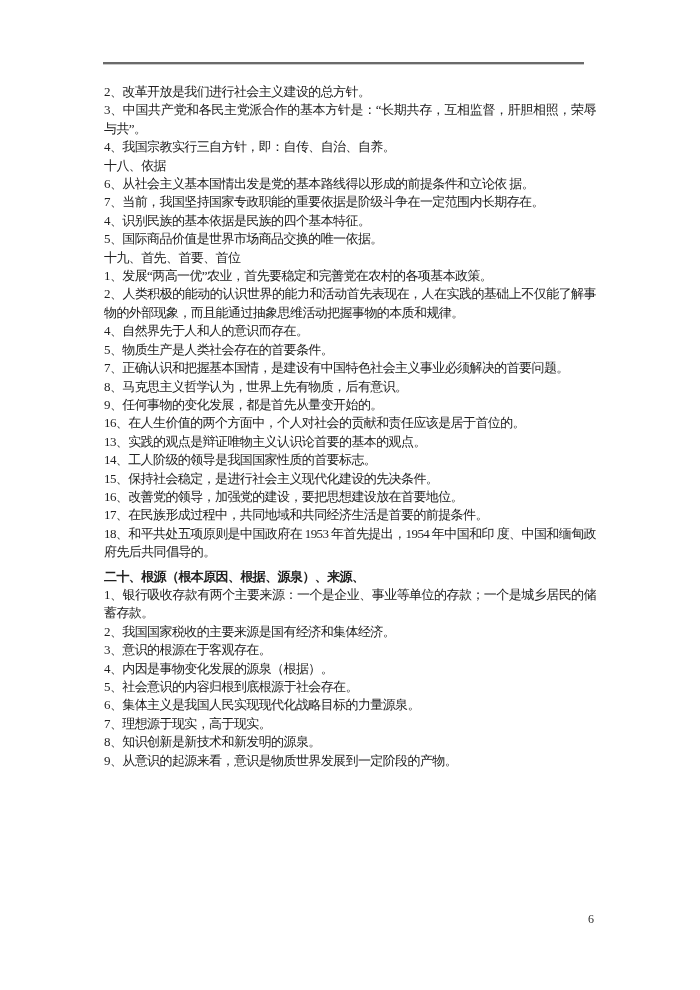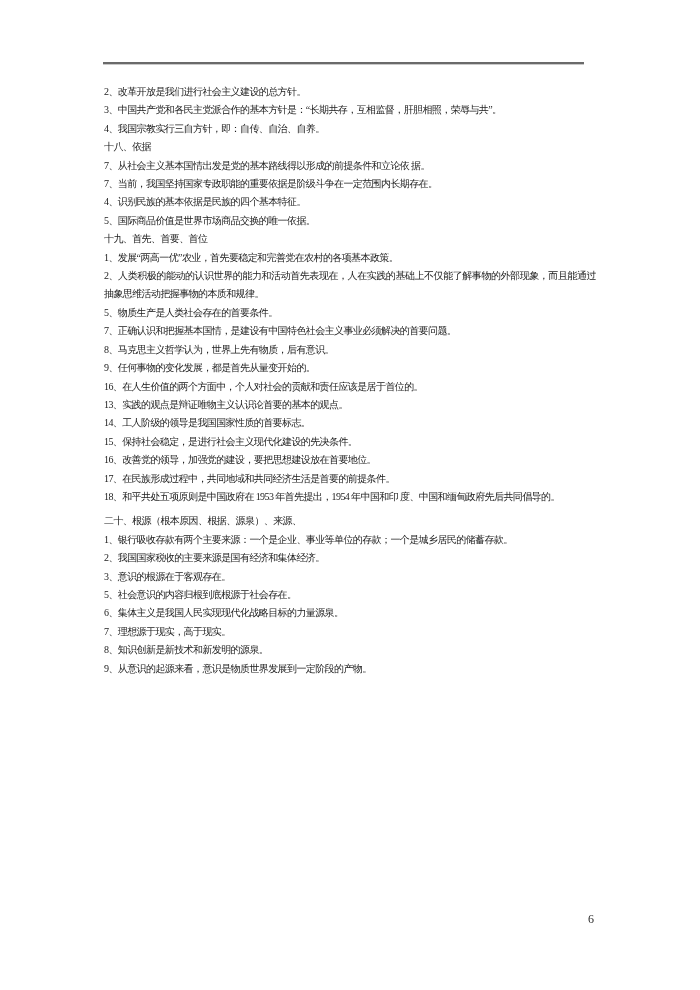--- a/index.html
+++ b/index.html
@@ -22,75 +22,78 @@
     width: 481px;
     height: 2px;
     background: #6a6a6a;
     border-bottom: 1px solid #c9c9c9;
   }
   .doc-body {
     position: absolute;
     left: 104px;
     top: 83px;
     width: 492px;
-    font-size: 10px;
+    font-size: 13px;
     line-height: 18.4px;
     letter-spacing: -0.6px;
     color: #212121;
     text-align: justify;
     text-justify: inter-character;
   }
   .line {
     margin: 0;
     padding: 0;
   }
   .heading.gap-before {
     margin-top: 6px;
+    font-weight: bold;
   }
   .page-number {
     position: absolute;
     left: 588px;
     top: 912px;
     font-size: 12px;
     color: #2b2b2b;
     letter-spacing: 0;
   }
 </style>
 </head>
 <body>
 
 <div class="page">
   <div class="header-rule"></div>
   <div class="doc-body" id="doc-body">
       <p class="line item">2、改革开放是我们进行社会主义建设的总方针。</p>
       <p class="line item">3、中国共产党和各民主党派合作的基本方针是：“长期共存，互相监督，肝胆相照，荣辱与共”。</p>
       <p class="line item">4、我国宗教实行三自方针，即：自传、自治、自养。</p>
       <p class="line heading">十八、依据</p>
-      <p class="line item">7、从社会主义基本国情出发是党的基本路线得以形成的前提条件和立论依 据。</p>
+      <p class="line item">6、从社会主义基本国情出发是党的基本路线得以形成的前提条件和立论依 据。</p>
       <p class="line item">7、当前，我国坚持国家专政职能的重要依据是阶级斗争在一定范围内长期存在。</p>
       <p class="line item">4、识别民族的基本依据是民族的四个基本特征。</p>
       <p class="line item">5、国际商品价值是世界市场商品交换的唯一依据。</p>
       <p class="line heading">十九、首先、首要、首位</p>
       <p class="line item">1、发展“两高一优”农业，首先要稳定和完善党在农村的各项基本政策。</p>
       <p class="line item">2、人类积极的能动的认识世界的能力和活动首先表现在，人在实践的基础上不仅能了解事物的外部现象，而且能通过抽象思维活动把握事物的本质和规律。</p>
+      <p class="line item">4、自然界先于人和人的意识而存在。</p>
       <p class="line item">5、物质生产是人类社会存在的首要条件。</p>
       <p class="line item">7、正确认识和把握基本国情，是建设有中国特色社会主义事业必须解决的首要问题。</p>
       <p class="line item">8、马克思主义哲学认为，世界上先有物质，后有意识。</p>
       <p class="line item">9、任何事物的变化发展，都是首先从量变开始的。</p>
       <p class="line item">16、在人生价值的两个方面中，个人对社会的贡献和责任应该是居于首位的。</p>
       <p class="line item">13、实践的观点是辩证唯物主义认识论首要的基本的观点。</p>
       <p class="line item">14、工人阶级的领导是我国国家性质的首要标志。</p>
       <p class="line item">15、保持社会稳定，是进行社会主义现代化建设的先决条件。</p>
       <p class="line item">16、改善党的领导，加强党的建设，要把思想建设放在首要地位。</p>
       <p class="line item">17、在民族形成过程中，共同地域和共同经济生活是首要的前提条件。</p>
       <p class="line item">18、和平共处五项原则是中国政府在 1953 年首先提出，1954 年中国和印 度、中国和缅甸政府先后共同倡导的。</p>
       <p class="line heading gap-before">二十、根源（根本原因、根据、源泉）、来源、</p>
       <p class="line item">1、银行吸收存款有两个主要来源：一个是企业、事业等单位的存款；一个是城乡居民的储蓄存款。</p>
       <p class="line item">2、我国国家税收的主要来源是国有经济和集体经济。</p>
       <p class="line item">3、意识的根源在于客观存在。</p>
+      <p class="line item">4、内因是事物变化发展的源泉（根据）。</p>
       <p class="line item">5、社会意识的内容归根到底根源于社会存在。</p>
       <p class="line item">6、集体主义是我国人民实现现代化战略目标的力量源泉。</p>
       <p class="line item">7、理想源于现实，高于现实。</p>
       <p class="line item">8、知识创新是新技术和新发明的源泉。</p>
       <p class="line item">9、从意识的起源来看，意识是物质世界发展到一定阶段的产物。</p>
     </div>
   <div class="page-number">6</div>
 </div>
 
 </body></html>

